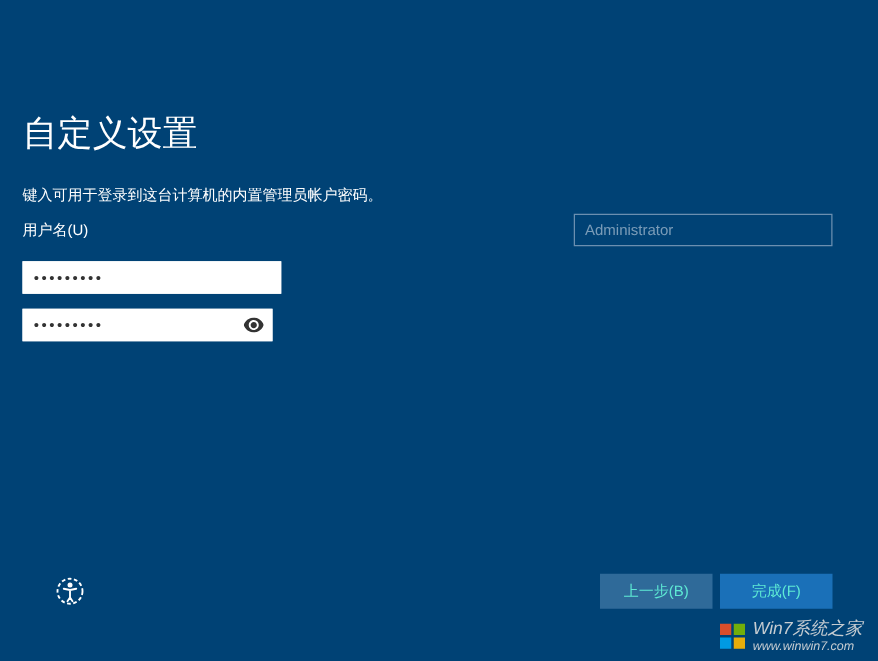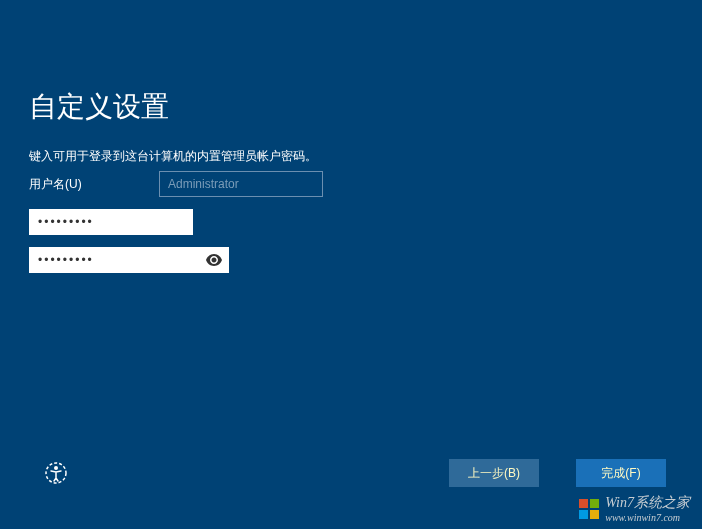--- a/index.html
+++ b/index.html
@@ -10,43 +10,44 @@
     body {
       width: 702px;
       height: 529px;
       background: #004275;
       font-family: "Microsoft YaHei", "Segoe UI", sans-serif;
       color: #ffffff;
       position: relative;
       overflow: hidden;
     }
     .container {
-      padding: 88px 36px 0 29px;
+      padding: 88px 36px 0 18px;
     }
     .title {
       font-size: 28px;
       font-weight: 300;
       margin-bottom: 22px;
     }
     .subtitle {
       font-size: 12px;
       margin-bottom: 6px;
     }
     .form-row {
       display: flex;
       align-items: center;
       margin-bottom: 12px;
+      justify-content: space-between;
     }
     .form-label {
       width: 130px;
       font-size: 12px;
       color: #ffffff;
     }
     .form-input {
-      width: 164px;
+      width: 207px;
       height: 26px;
       border: 1px solid #6b8fb0;
       background: transparent;
       color: #8ca6be;
       padding: 0 8px;
       font-size: 12px;
       outline: none;
     }
     .form-input.filled {
       background: #ffffff;
@@ -100,43 +101,41 @@
       display: flex;
       gap: 6px;
     }
     .btn {
       width: 90px;
       height: 28px;
       border: none;
       font-size: 12px;
       font-family: inherit;
       cursor: pointer;
-      color: #fef9c3;
+      color: #5eead4;
     }
     .btn-secondary {
       background: #2f6a99;
     }
     .btn-primary {
       background: #1a70b8;
-      margin-left: 31px;
     }
     .watermark {
       position: absolute;
       bottom: 6px;
       right: 12px;
       display: flex;
       align-items: center;
       gap: 4px;
       opacity: 0.9;
     }
     .watermark-text {
       font-size: 14px;
       color: #dcdcdc;
       font-style: italic;
-      font-family: Liberation Serif, serif;
     }
   </style>
 </head>
 <body>
 
 <div class="container">
   <h1 class="title">自定义设置</h1>
   <p class="subtitle">键入可用于登录到这台计算机的内置管理员帐户密码。</p>
 
   <div class="form-row">

